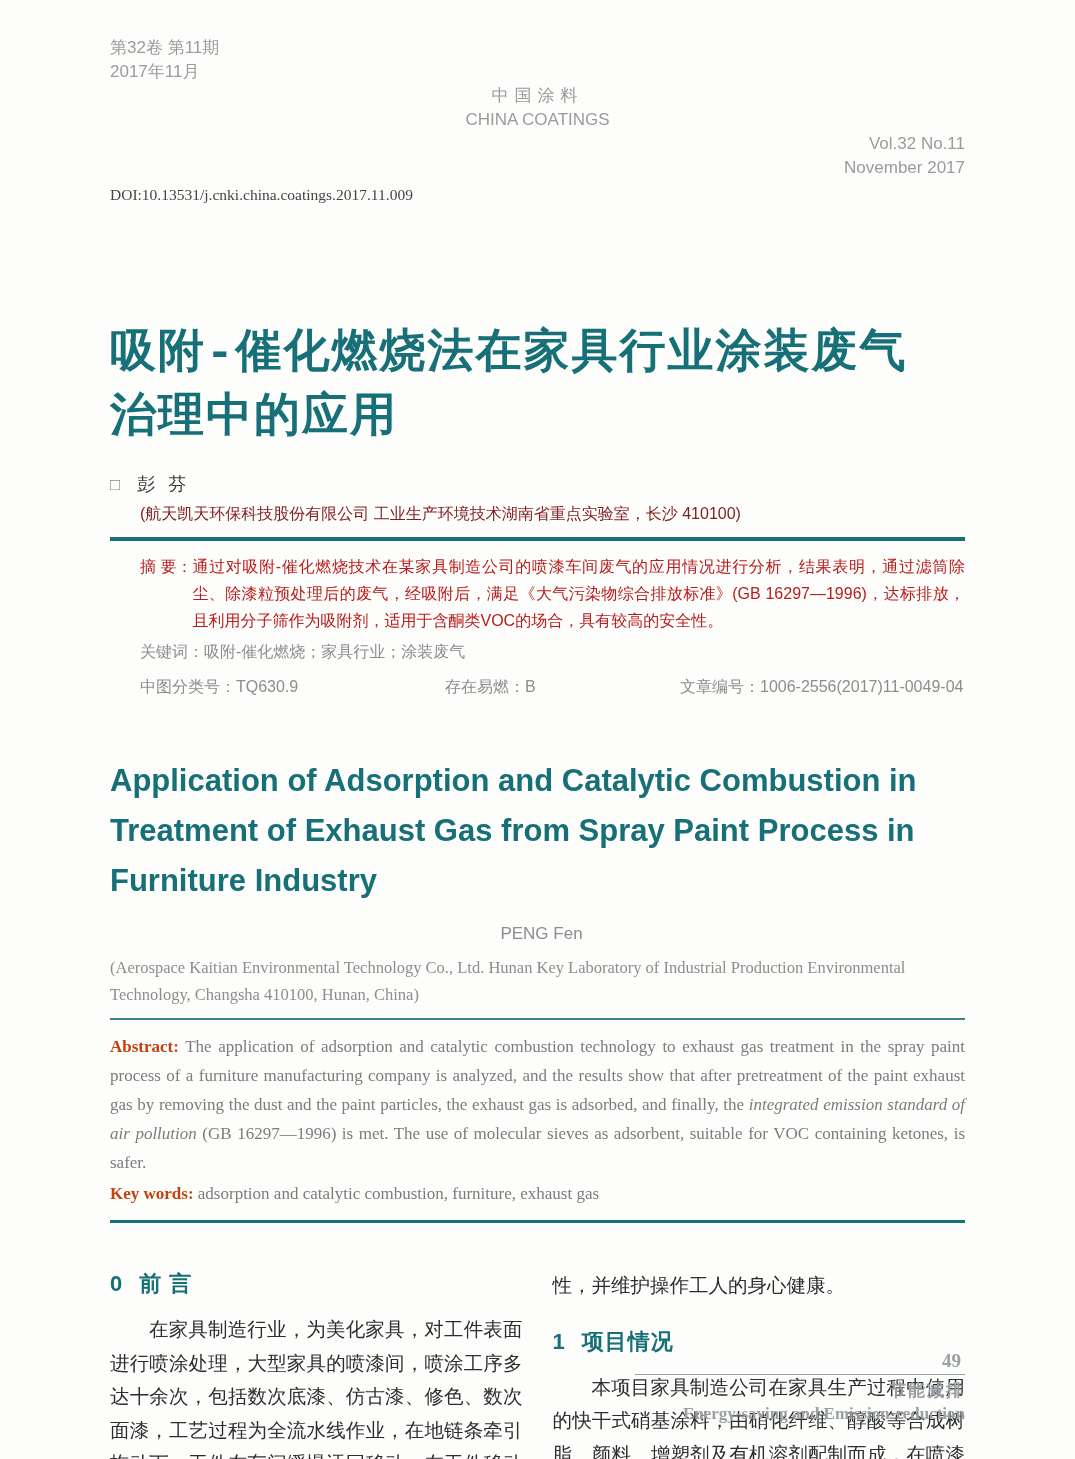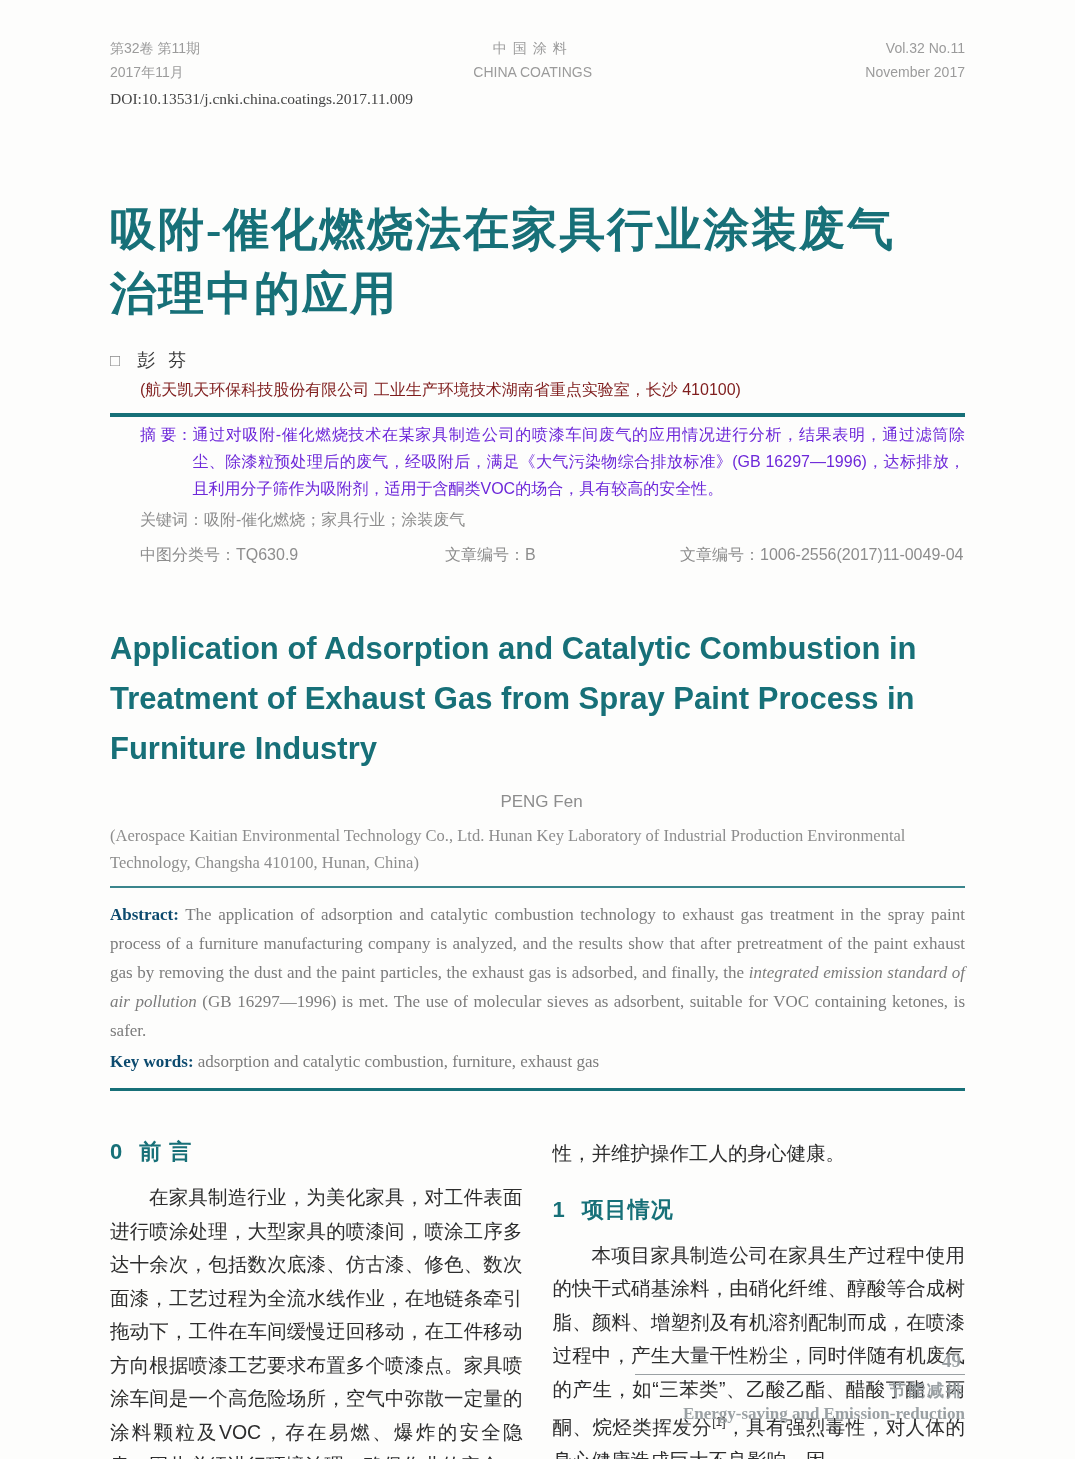--- a/index.html
+++ b/index.html
@@ -10,49 +10,49 @@
     height: 1459px;
     margin: 0 auto;
     background: #fdfdfc;
     font-family: "Liberation Sans", sans-serif;
     color: #333;
     overflow: hidden;
   }
   .content { padding: 36px 110px 0 110px; }
 
   
-  .jheader { display: flex; justify-content: space-between; color: #9b9b9b; font-size: 14px; line-height: 24px; }
+  .jheader { display: flex; justify-content: space-between; color: #9b9b9b; font-size: 17px; line-height: 24px; flex-direction: column; }
   .jheader .col-center { text-align: center; }
   .jheader .col-right { text-align: right; }
   .jheader .zh-big { letter-spacing: 6px; }
   .doi { margin-top: 6px; font-family: "Liberation Serif", serif; font-size: 15.5px; color: #444; }
 
   
   .title-zh {
-    margin-top: 90px;
+    margin-top: 118px;
     color: #177078;
     font-size: 46px;
     font-weight: bold;
     line-height: 64px;
     letter-spacing: 2px;
-    font-family: Liberation Serif, serif;
+    font-family: Liberation Mono, monospace;
   }
   
   .author-zh { margin-top: 22px; font-size: 18px; color: #3a3a3a; }
   .author-zh .marker { color: #8a8a8a; margin-right: 12px; font-size: 17px; }
   .author-zh .name { letter-spacing: 4px; }
   .affil-zh { margin-top: 8px; margin-left: 30px; font-size: 16px; color: #7f1d1d; }
 
   .rule { border: none; background: #177078; }
   .rule-1 { height: 4px; margin-top: 12px; }
   .rule-2 { height: 2px; margin-top: 10px; opacity: .85; }
   .rule-3 { height: 3px; margin-top: 12px; }
 
   
-  .abstract-zh { margin-top: 4px; padding-left: 30px; color: #6d28d9; font-size: 16px; line-height: 27px; }
+  .abstract-zh { margin-top: 12px; padding-left: 30px; color: #b91c1c; font-size: 16px; line-height: 27px; }
   .abstract-zh .row { display: flex; }
   .abstract-zh .label { white-space: nowrap; }
   .abstract-zh p { text-align: justify; }
   .keywords-zh { margin-top: 4px; padding-left: 30px; color: #8d8d8d; font-size: 16px; line-height: 27px; }
 
   .meta-row { margin-top: 12px; padding-left: 30px; display: flex; color: #8d8d8d; font-size: 16px; }
   .meta-row .m1 { width: 305px; }
   .meta-row .m2 { width: 235px; }
 
   
@@ -63,21 +63,21 @@
     font-size: 31px;
     line-height: 50px;
     font-family: "Liberation Sans", sans-serif;
     letter-spacing: 0px;
   }
   .author-en { margin-top: 18px; padding-left: 8px; color: #8d8d8d; font-size: 17px; text-align: center; }
   .affil-en { margin-top: 10px; color: #8d8d8d; font-size: 16.5px; line-height: 27px; font-family: "Liberation Serif", serif; }
 
   
   .abstract-en { margin-top: 12px; color: #7c7c7c; font-size: 17px; line-height: 29px; font-family: "Liberation Serif", serif; text-align: justify; }
-  .abstract-en b, .keywords-en b { color: #0c4a6e; }
+  .abstract-en b, .keywords-en b { color: #c2410c; }
   .abstract-en .it { font-style: italic; }
   .keywords-en { margin-top: 2px; color: #7c7c7c; font-size: 17px; line-height: 29px; font-family: "Liberation Serif", serif; }
 
   
   .body-cols { display: flex; gap: 30px; margin-top: 46px; }
   .bcol { flex: 1; min-width: 0; }
   .sec-head { color: #177078; font-size: 22px; font-weight: bold; letter-spacing: 1px; margin-bottom: 14px; }
   .sec-head .num { margin-right: 16px; }
   .bodytext { font-size: 19.5px; line-height: 33.5px; color: #2d2d2d; text-align: justify; }
   .indent { text-indent: 2em; }
@@ -132,21 +132,21 @@
         <span class="label">摘  要：</span>
         <p>通过对吸附-催化燃烧技术在某家具制造公司的喷漆车间废气的应用情况进行分析，结果表明，通过滤筒除尘、除漆粒预处理后的废气，经吸附后，满足《大气污染物综合排放标准》(GB 16297—1996)，达标排放，且利用分子筛作为吸附剂，适用于含酮类VOC的场合，具有较高的安全性。</p>
       </div>
     </div>
     <div class="keywords-zh">
       <span>关键词：</span><span>吸附-催化燃烧；家具行业；涂装废气</span>
     </div>
 
     <div class="meta-row">
       <span class="m1">中图分类号：TQ630.9</span>
-      <span class="m2">文章编号：B</span>
+      <span class="m2">存在易燃：B</span>
       <span class="m3">文章编号：1006-2556(2017)11-0049-04</span>
     </div>
 
     <h2 class="title-en">
       <div>Application of Adsorption and Catalytic Combustion in</div>
       <div>Treatment of Exhaust Gas from Spray Paint Process in</div>
       <div>Furniture Industry</div>
     </h2>
 
     <div class="author-en">PENG Fen</div>

